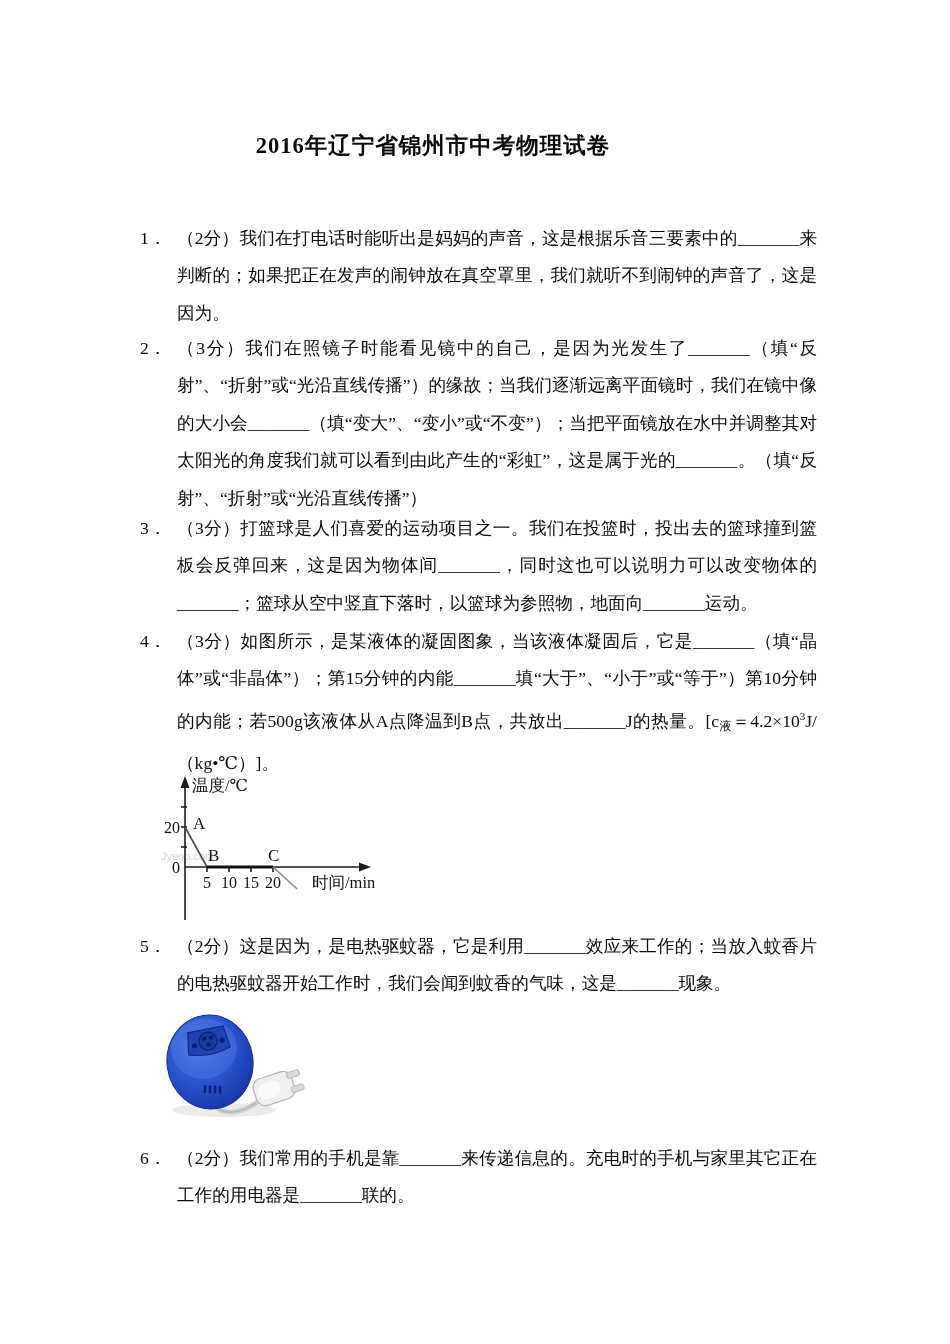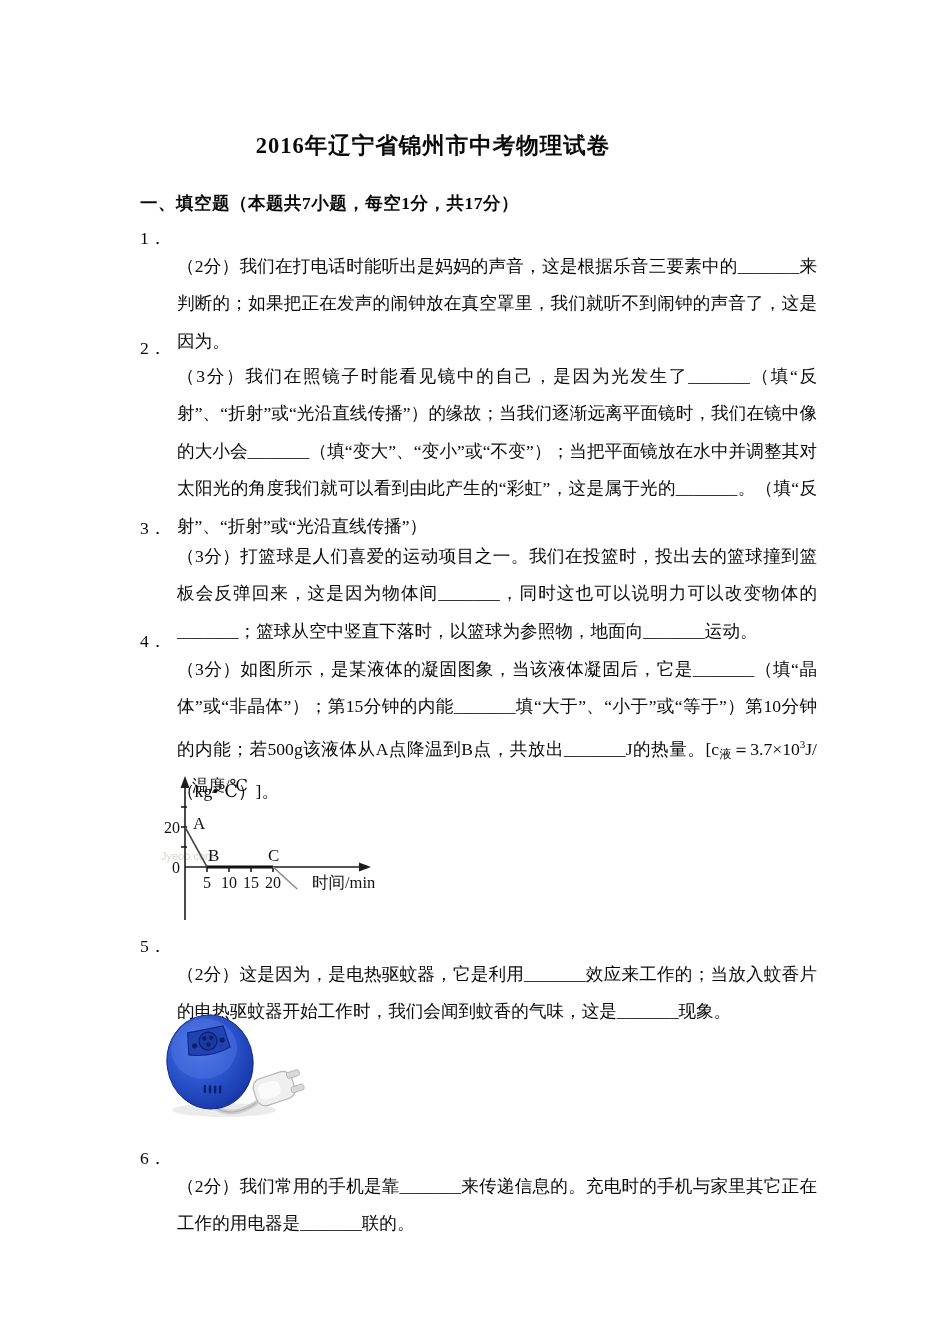--- a/index.html
+++ b/index.html
@@ -27,61 +27,60 @@
     position:absolute;left:140px;width:680px;
     display:flex;align-items:flex-start;
   }
   .qnum{
     flex:0 0 37px;
     font-size:17.6px;line-height:37.4px;
   }
   .qtext{
     flex:0 0 640px;width:640px;
     font-size:17.6px;line-height:37.4px;
-    text-align:justify;text-justify:inter-ideograph;margin-top:28px;
+    text-align:justify;text-justify:inter-ideograph;
   }
   .sub{font-size:12px;vertical-align:-3px;}
   .sup{font-size:11px;vertical-align:7px;}
   .chart-wrap{position:absolute;left:155px;top:772px;}
   .figure-wrap{position:absolute;left:166px;top:1008px;}
   
   .ax{stroke:#1c1c1c;stroke-width:1.6;fill:none;}
   .axf{fill:#1c1c1c;stroke:none;}
   .tl{font-family:"Liberation Serif","DejaVu Serif",serif;font-size:16px;fill:#111;}
   .pl{font-family:"Liberation Serif","DejaVu Serif",serif;font-size:17px;fill:#111;}
   .al{font-family:"Liberation Serif","DejaVu Serif",serif;font-size:16.5px;fill:#111;}
   .wm{font-family:"Liberation Sans",sans-serif;font-size:11px;fill:#cfcac4;opacity:.8;}
 </style>
 </head>
 <body>
 
 <div class="page">
 
   <h1 class="doc-title">2016年辽宁省锦州市中考物理试卷</h1>
 
-  <div class="section-heading">一、填空题（本题共7小题，每空1分，共17分）</div>
 
   <div class="q" style="top:220px">
     <div class="qnum">1．</div>
     <div class="qtext"><span>（2分）我们在打电话时能听出是妈妈的声音，这是根据乐音三要素中的_______来判断的；如果把正在发声的闹钟放在真空罩里，我们就听不到闹钟的声音了，这是因为。</span></div>
   </div>
 
   <div class="q" style="top:330px">
     <div class="qnum">2．</div>
     <div class="qtext"><span>（3分）我们在照镜子时能看见镜中的自己，是因为光发生了_______（填“反射”、“折射”或“光沿直线传播”）的缘故；当我们逐渐远离平面镜时，我们在镜中像的大小会_______（填“变大”、“变小”或“不变”）；当把平面镜放在水中并调整其对太阳光的角度我们就可以看到由此产生的“彩虹”，这是属于光的_______。（填“反射”、“折射”或“光沿直线传播”）</span></div>
   </div>
 
   <div class="q" style="top:510px">
     <div class="qnum">3．</div>
     <div class="qtext"><span>（3分）打篮球是人们喜爱的运动项目之一。我们在投篮时，投出去的篮球撞到篮板会反弹回来，这是因为物体间_______，同时这也可以说明力可以改变物体的_______；篮球从空中竖直下落时，以篮球为参照物，地面向_______运动。</span></div>
   </div>
 
   <div class="q" style="top:623px">
     <div class="qnum">4．</div>
-    <div class="qtext"><span>（3分）如图所示，是某液体的凝固图象，当该液体凝固后，它是_______（填“晶体”或“非晶体”）；第15分钟的内能_______填“大于”、“小于”或“等于”）第10分钟的内能；若500g该液体从A点降温到B点，共放出_______J的热量。[c</span><sub class="sub">液</sub><span>＝3.7×10</span><sup class="sup">3</sup><span>J/（kg•℃）]。</span></div>
+    <div class="qtext"><span>（3分）如图所示，是某液体的凝固图象，当该液体凝固后，它是_______（填“晶体”或“非晶体”）；第15分钟的内能_______填“大于”、“小于”或“等于”）第10分钟的内能；若500g该液体从A点降温到B点，共放出_______J的热量。[c</span><sub class="sub">液</sub><span>＝4.2×10</span><sup class="sup">3</sup><span>J/（kg•℃）]。</span></div>
   </div>
 
   <div class="chart-wrap">
     <svg id="chart-svg" width="240" height="158" viewBox="0 0 240 158">
         <text x="6" y="88" class="wm">Jyeoo.com</text>
         <line x1="30" y1="12" x2="30" y2="148" class="ax"></line>
         <polygon points="30,4 25.5,16 34.5,16" class="axf"></polygon>
         <line x1="30" y1="95" x2="209" y2="95" class="ax"></line>
         <polygon points="216,95 204,90.5 204,99.5" class="axf"></polygon>
         <line x1="26" y1="75" x2="32" y2="75" class="ax"></line>

